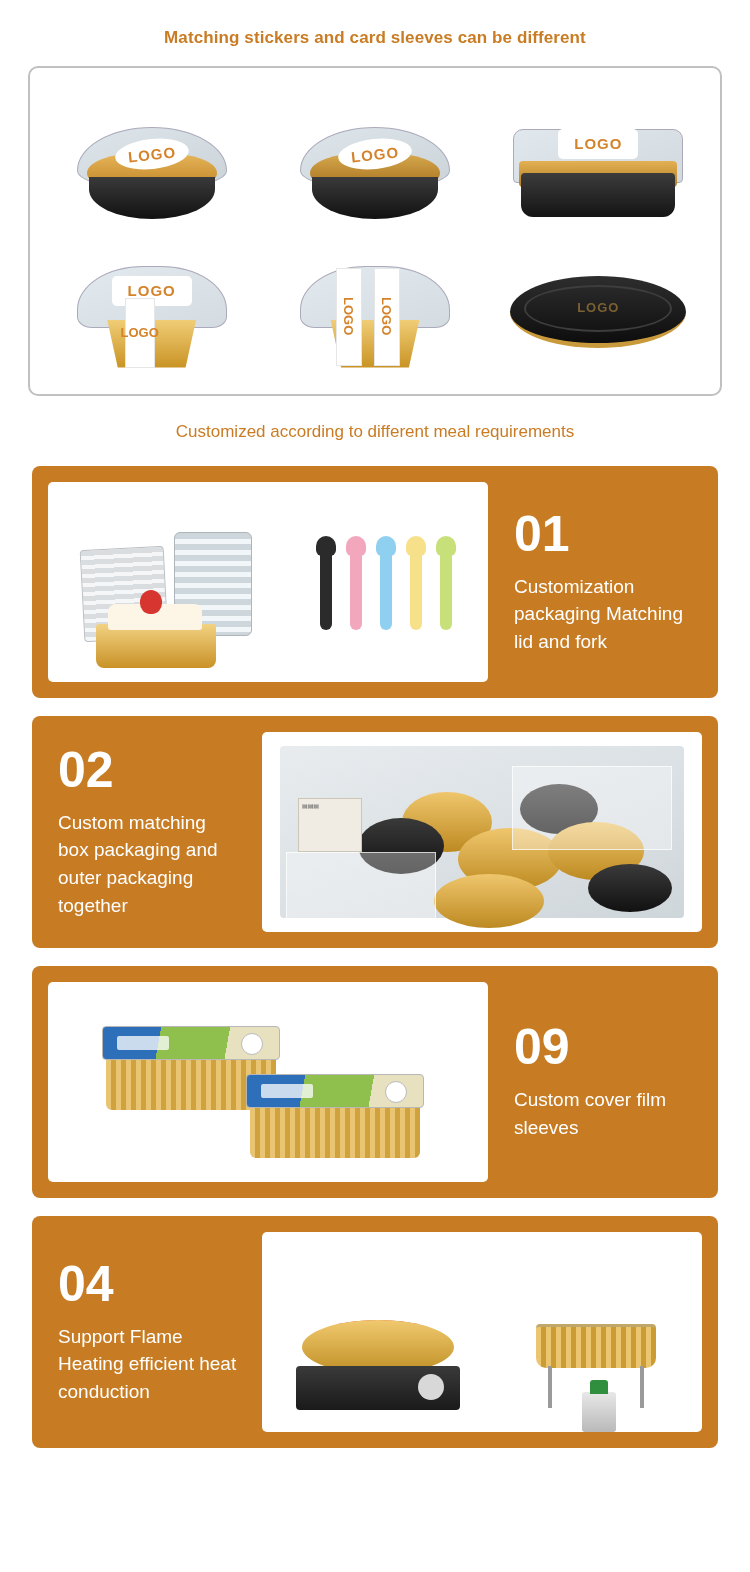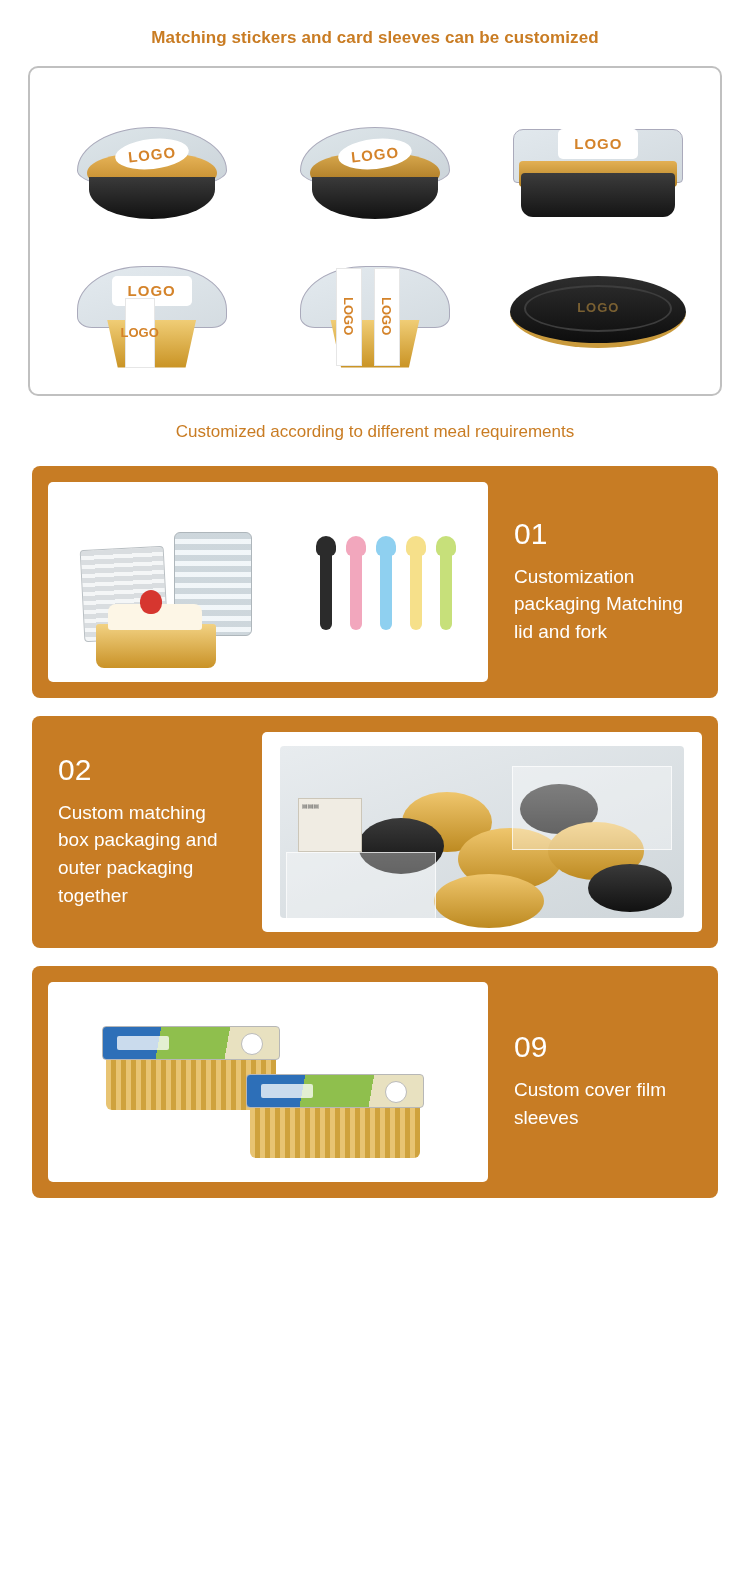--- a/index.html
+++ b/index.html
@@ -217,22 +217,22 @@
     position: relative;
     overflow: hidden;
     flex: none;
   }
   .card-text {
     flex: 1;
     color: #fff;
     padding: 0 6px 0 10px;
   }
   .card-num {
-    font-size: 30px;
-    font-weight: normal;
+    font-size: 50px;
+    font-weight: bold;
     line-height: 1;
     margin-bottom: 14px;
   }
   .card-desc {
     font-size: 19px;
     line-height: 1.45;
   }
 
   
   .c1-stack {
@@ -374,21 +374,21 @@
   }
   .c4-can::before {
     content: ""; position: absolute; top: -12px; left: 8px;
     width: 18px; height: 14px; background: #2f8f3f; border-radius: 3px 3px 0 0;
   }
 </style>
 </head>
 <body>
 
 <div class="header">
-  <div class="sub-title">Matching stickers and card sleeves can be customized</div>
+  <div class="sub-title">Matching stickers and card sleeves can be different</div>
 </div>
 
 <div class="gallery">
 
   <div class="gallery-row">
 
     <div class="gal-cell">
       <div class="prod bowl-round">
         <div class="lid"></div>
         <div class="gold"></div>
@@ -507,14 +507,33 @@
           <div class="mascot"></div>
         </div>
       </div>
     </div>
     <div class="card-text">
       <div class="card-num">09</div>
       <div class="card-desc">Custom cover film sleeves</div>
     </div>
   </div>
 
+  <div class="card reverse">
+    <div class="card-img">
+      <div class="c4-food"></div>
+      <div class="c4-pan"></div>
+      <div class="c4-stove">
+        <div class="c4-knob"></div>
+      </div>
+      <div class="c4-rack">
+        <div class="pan2"></div>
+        <div class="leg l"></div>
+        <div class="leg r"></div>
+      </div>
+      <div class="c4-can"></div>
+    </div>
+    <div class="card-text">
+      <div class="card-num">04</div>
+      <div class="card-desc">Support Flame Heating efficient heat conduction</div>
+    </div>
+  </div>
 
 </div>
 
 </body></html>

